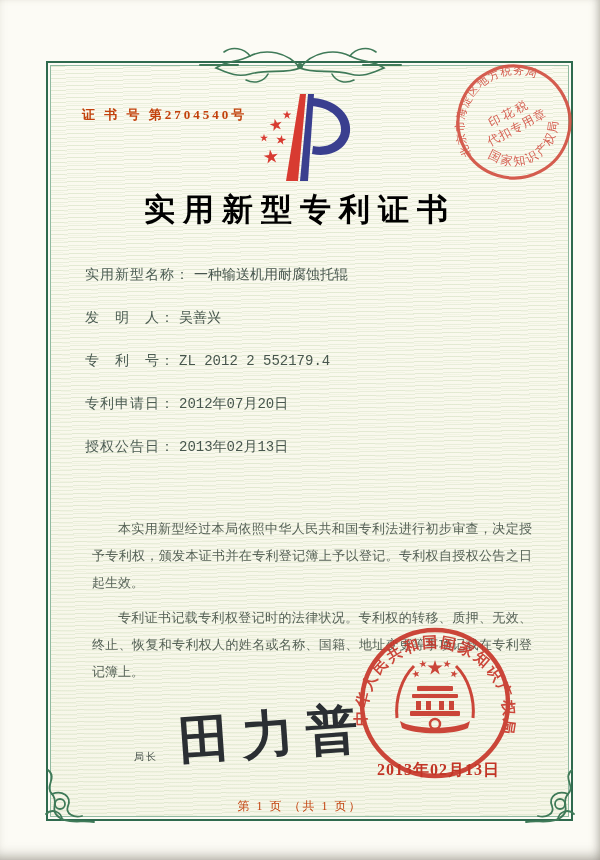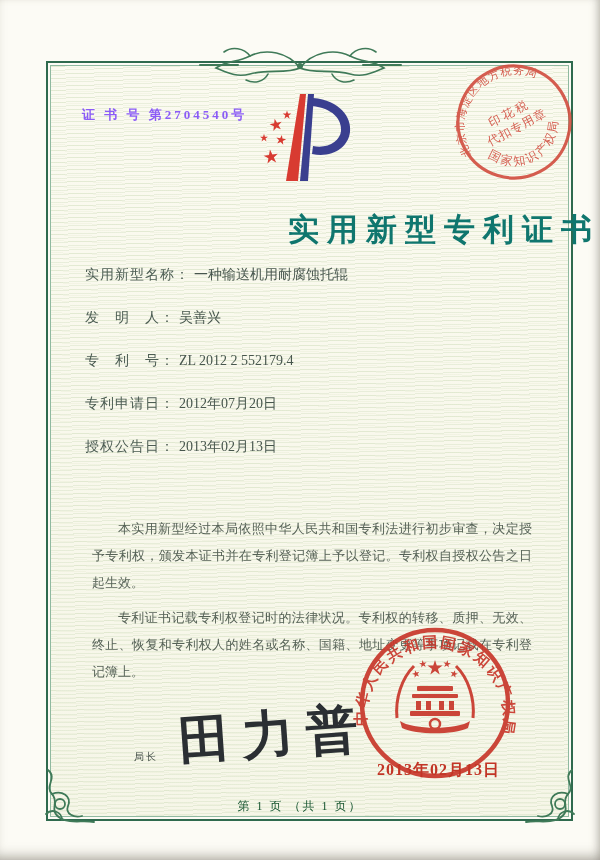--- a/index.html
+++ b/index.html
@@ -24,35 +24,35 @@
     background:
       repeating-linear-gradient(178deg, rgba(163,193,140,.20) 0 1px, rgba(255,255,255,0) 1px 4px),
       repeating-linear-gradient(182deg, rgba(200,214,170,.15) 0 1px, rgba(255,255,255,0) 1px 6px),
       linear-gradient(#fbfaf0,#f6f6e8);
   }
   .ornament{position:absolute;color:#3f7a58;}
   .content{position:absolute;left:0;top:0;width:600px;height:860px;}
 
   .cert-no{
     position:absolute;left:82px;top:106px;
-    font-size:13px;letter-spacing:3px;color:#8b5cf6;font-weight:600;
+    font-size:13px;letter-spacing:3px;color:#c2410c;font-weight:600;
   }
   .logo{position:absolute;left:240px;top:88px;}
   .tax-stamp{
     position:absolute;left:444px;top:52px;width:140px;height:140px;
     transform:rotate(-28deg);opacity:.88;
   }
   .title{
     position:absolute;left:0;top:189px;width:600px;
-    text-align:right;font-size:31px;font-weight:700;
-    letter-spacing:8px;color:#0f766e;margin-top:20px;
+    text-align:center;font-size:31px;font-weight:700;
+    letter-spacing:8px;color:#000000;
   }
   .fields{
     position:absolute;left:85px;top:266px;width:460px;
-    font-size:14px;color:#4c5d53;
+    font-size:14px;color:#4c5d53;font-family:Liberation Mono, monospace;
   }
   .field-row{height:22px;margin-bottom:21px;white-space:nowrap;}
   .field-row .lbl{letter-spacing:1px;}
   .field-row .val{margin-left:4px;color:#47564d;}
   .body-text{
     position:absolute;left:84px;top:507px;width:456px;
     font-size:13px;line-height:27px;color:#566257;
     text-align:justify;
   }
   .body-text p{margin:8px;text-indent:2em;}
@@ -66,21 +66,21 @@
     transform:rotate(-4deg);font-weight:600;
     font-family:"DejaVu Serif",serif;
   }
   .office-seal{position:absolute;left:350px;top:618px;width:170px;height:170px;opacity:.92;}
   .seal-date{
     position:absolute;left:377px;top:760px;
     font-size:16px;font-weight:700;color:#c23526;letter-spacing:1px;
   }
   .footer{
     position:absolute;left:0;top:798px;width:600px;text-align:center;
-    font-size:12px;color:#14532d;letter-spacing:2px;
+    font-size:12px;color:#c2410c;letter-spacing:2px;
   }
 </style>
 </head>
 <body>
 
 <div class="page">
   <div class="frame">
     <div class="frame-inner"></div>
   </div>
 

